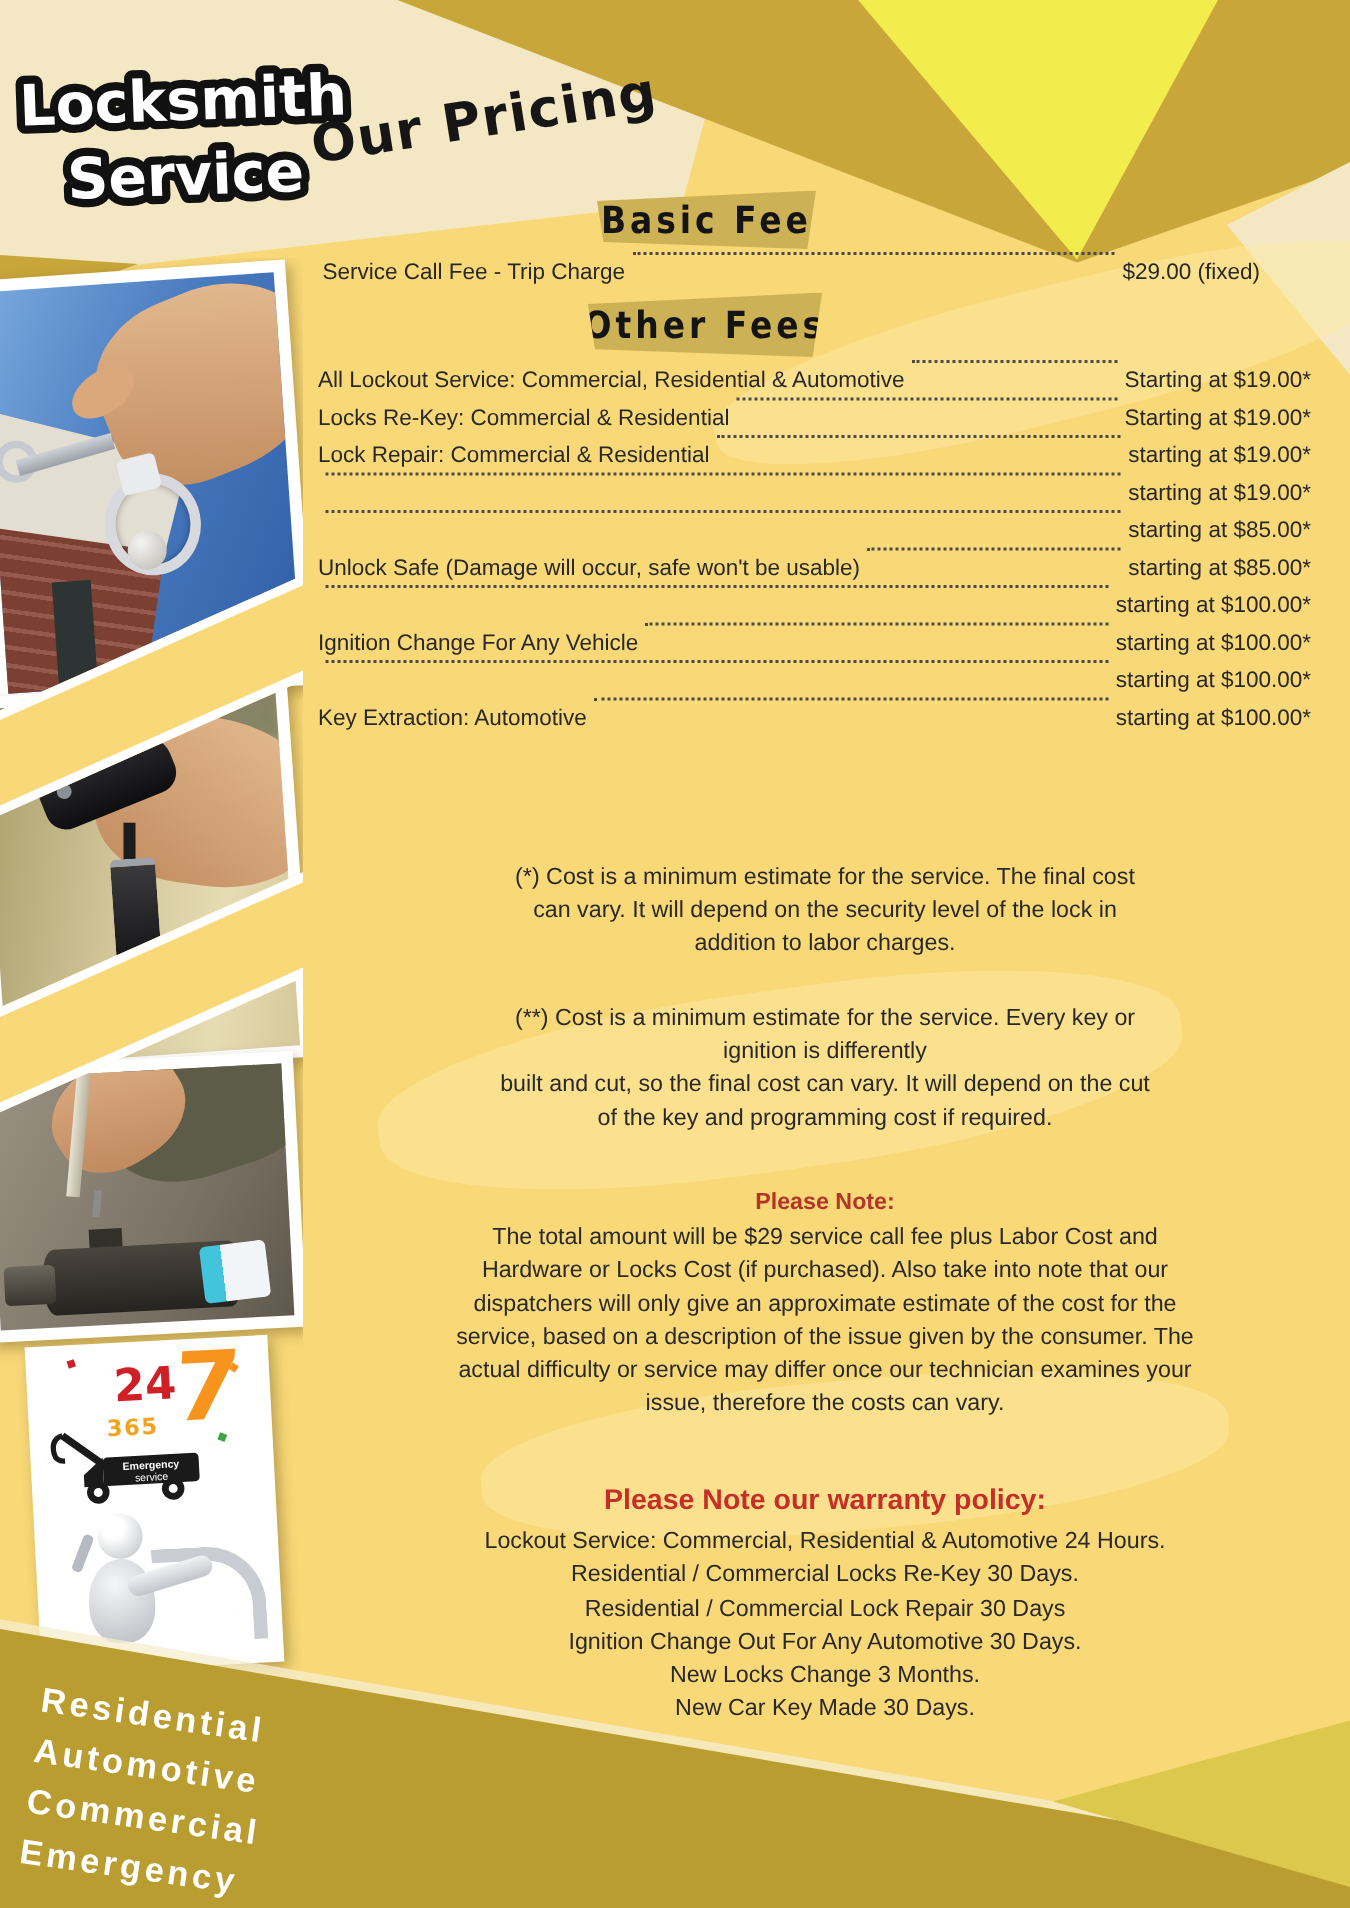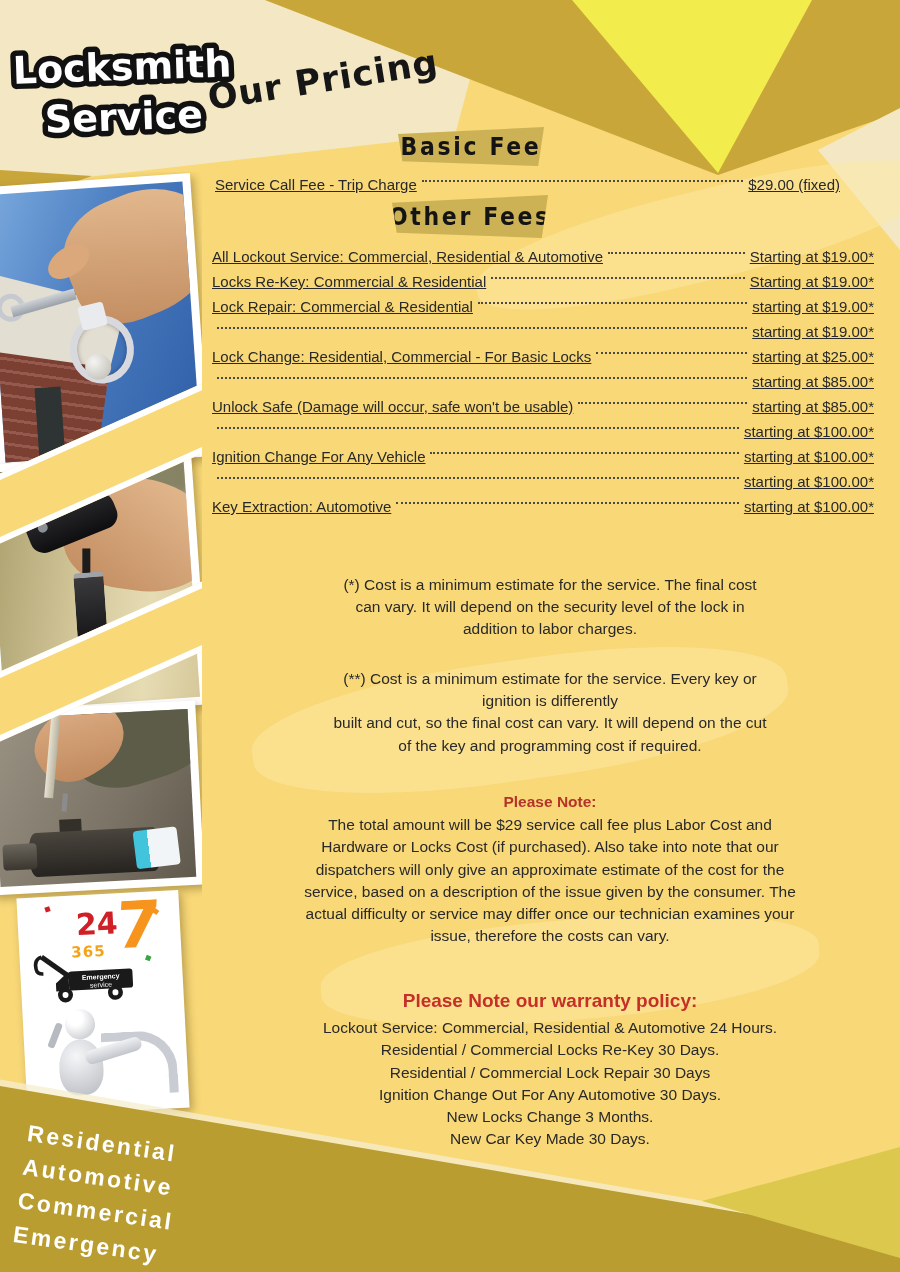--- a/index.html
+++ b/index.html
@@ -26,21 +26,21 @@
   .our-pricing{position:absolute;left:208px;top:78px;font-family:"DejaVu Sans",sans-serif;font-weight:bold;font-size:35px;letter-spacing:1px;color:#161616;transform:rotate(-9deg);transform-origin:0 50%;white-space:nowrap;}
   .badge{position:absolute;background:#ccb155;display:flex;align-items:center;justify-content:center;filter:drop-shadow(3px 4px 0 rgba(125,100,25,.35));}
   .badge span{font-family:"DejaVu Sans",sans-serif;font-weight:bold;font-size:25px;color:#141414;letter-spacing:3px;transform:scaleX(.88);white-space:nowrap;}
   .badge-basic{left:398px;top:127px;width:146px;height:39px;clip-path:polygon(0 18%,100% 0,96% 100%,3% 88%);}
   .badge-other{left:392px;top:195px;width:156px;height:43px;clip-path:polygon(0 18%,100% 0,96% 100%,3% 88%);}
 
   
   .fee-area{position:absolute;color:#282828;font-size:15px;}
   .basic-line{left:215px;top:173px;width:625px;}
   .fee-list{left:212px;top:245px;width:662px;}
-  .fee-row{display:flex;align-items:center;height:25px;text-decoration:underline;}
+  .fee-row{display:flex;align-items:flex-start;height:25px;}
   .fee-label,.fee-price{white-space:nowrap;padding-bottom:2px;}
   .dots{flex:1;border-bottom:2px dotted #4a4a4a;margin:0 5px;transform:translateY(-5px);}
 
   
   .note{position:absolute;left:150px;width:800px;text-align:center;color:#292929;font-size:15.5px;line-height:22.2px;}
   .note1{top:574px;}
   .note2{top:668px;}
   .please-note{top:791px;}
   .warranty{top:990px;}
   .red-head{color:#b5342a;font-weight:bold;font-size:15.5px;margin-bottom:1px;}
@@ -162,25 +162,20 @@
         <span class="fee-price">Starting at $19.00*</span>
       </div>
       <div class="fee-row">
         <span class="fee-label">Lock Repair: Commercial &amp; Residential</span>
         <span class="dots"></span>
         <span class="fee-price">starting at $19.00*</span>
       </div>
       <div class="fee-row">
         <span class="dots"></span>
         <span class="fee-price">starting at $19.00*</span>
-      </div>
-      <div class="fee-row">
-        <span class="fee-label">Lock Change: Residential, Commercial - For Basic Locks</span>
-        <span class="dots"></span>
-        <span class="fee-price">starting at $25.00*</span>
       </div>
       <div class="fee-row">
         <span class="dots"></span>
         <span class="fee-price">starting at $85.00*</span>
       </div>
       <div class="fee-row">
         <span class="fee-label">Unlock Safe (Damage will occur, safe won't be usable)</span>
         <span class="dots"></span>
         <span class="fee-price">starting at $85.00*</span>
       </div>

